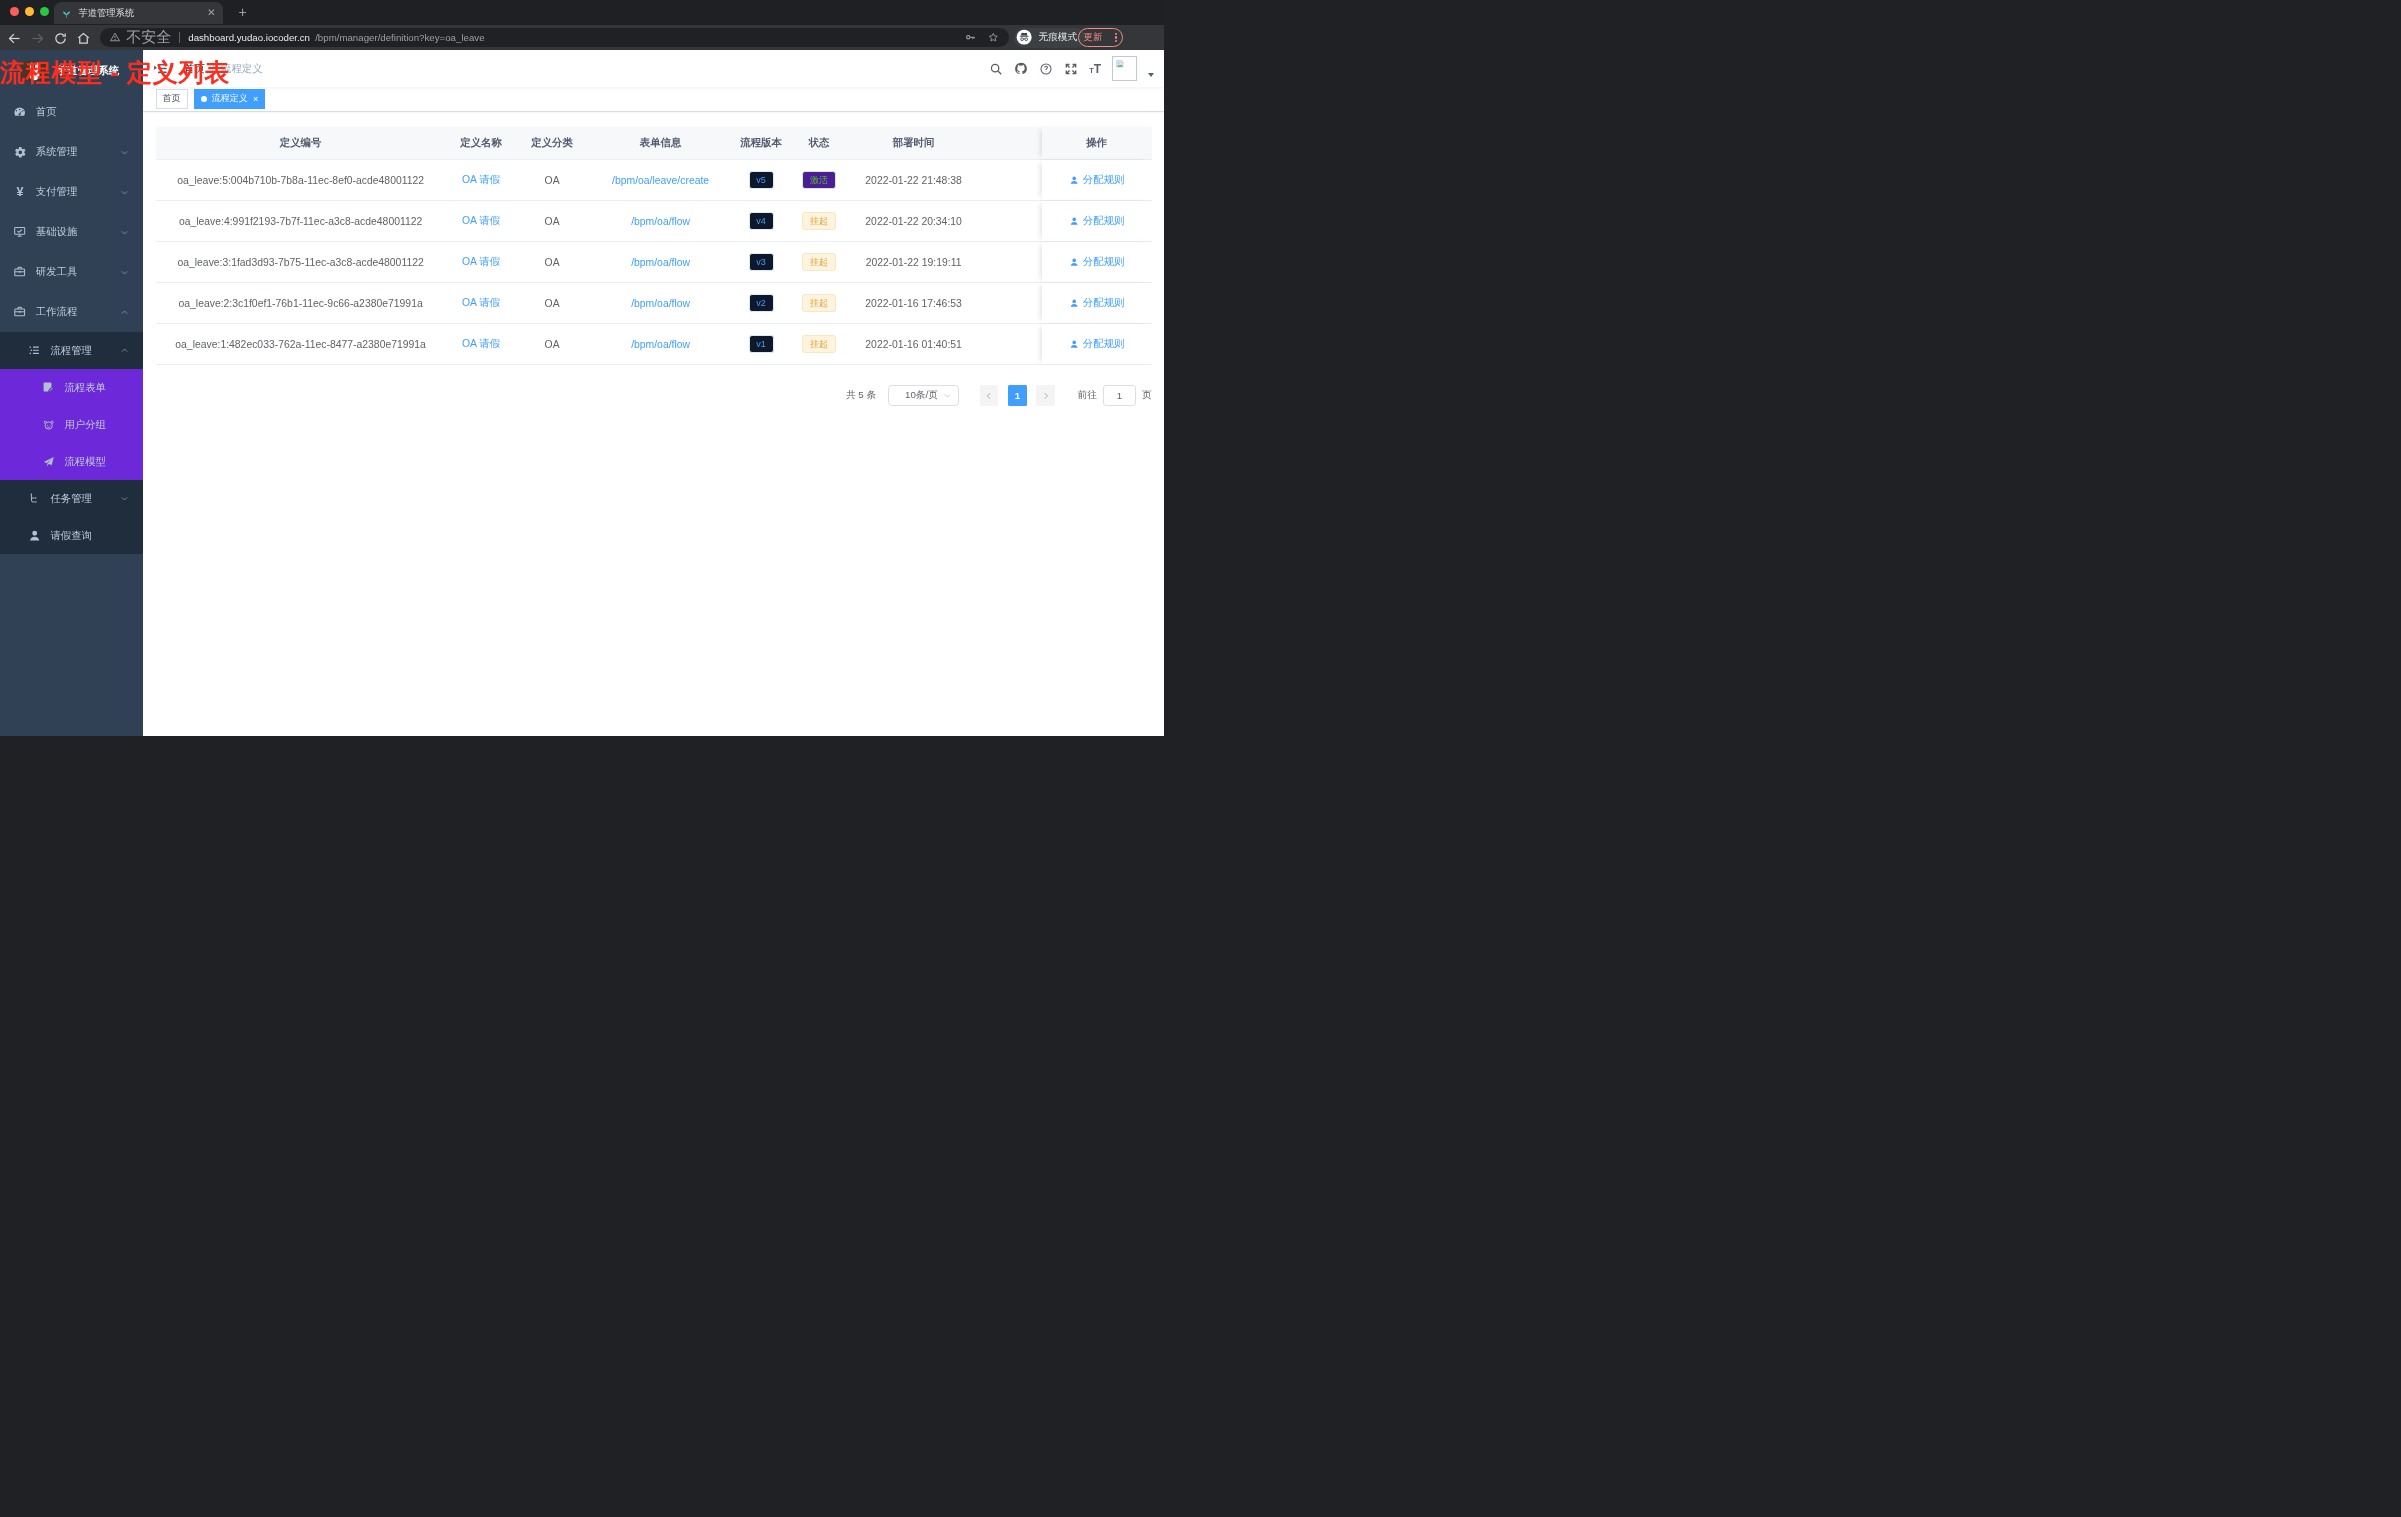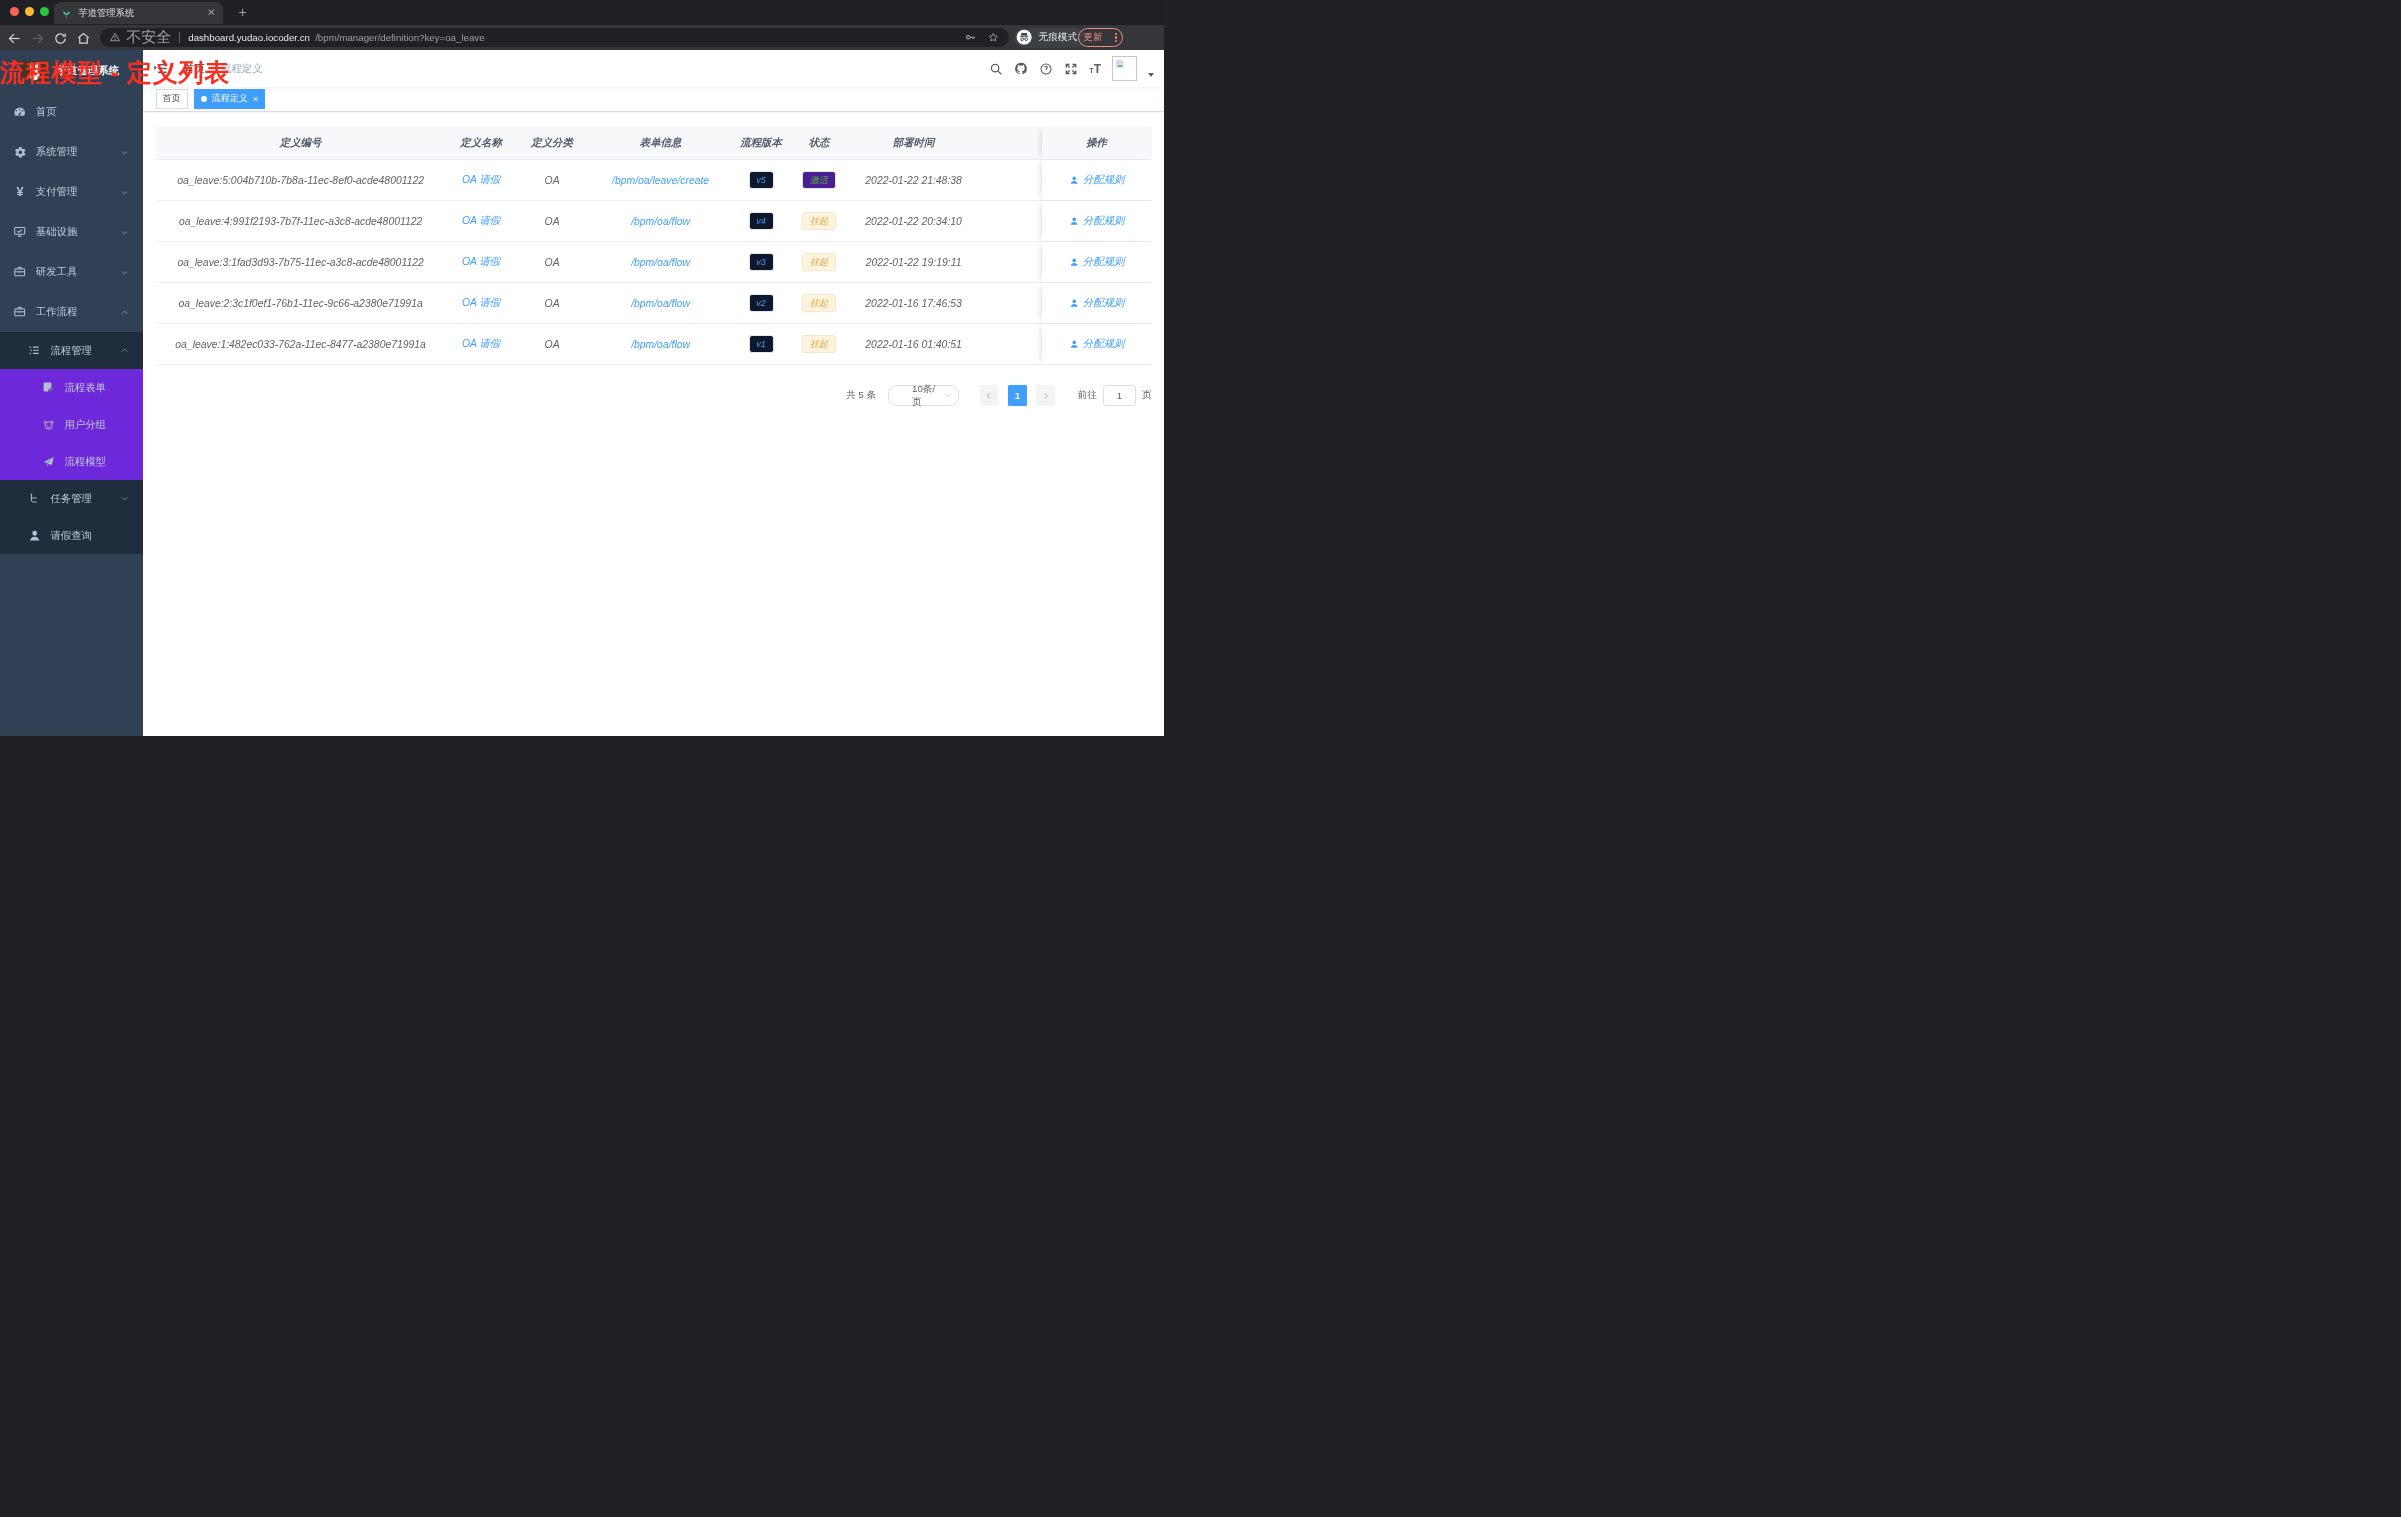--- a/index.html
+++ b/index.html
@@ -78,21 +78,21 @@
   .tag .dot{width:6px;height:6px;border-radius:50%;background:#fff;display:block;}
   .tag .tclose{font-size:9px;margin-left:0.7px;}
 
   .content{padding:15px 12.6px 0 12.6px;}
 
   
   .tbl{width:996px;font-size:10.4px;color:#606266;}
   .thead{display:flex;align-items:stretch;background:#f7f8fa;height:33px;border-bottom:0.7px solid #ebeef5;
     color:#515a6e;font-weight:700;}
   .tr{display:flex;align-items:stretch;height:41px;border-bottom:0.7px solid #ebeef5;background:#fff;}
-  .c{display:flex;align-items:center;justify-content:center;text-align:center;padding:0 3px;font-style:italic;}
+  .c{display:flex;align-items:center;justify-content:center;text-align:center;padding:0 3px;}
   .col-id{width:290px;}
   .col-name{width:71px;}
   .col-cat{width:71px;}
   .col-form{width:146px;}
   .col-ver{width:55px;}
   .col-status{width:61px;}
   .col-time{width:128px;}
   .col-fill{flex:1;}
   .col-op{width:110px;box-shadow:-3.7px 0 6px -3px rgba(0,0,0,.14);position:relative;background:inherit;}
   .thead .col-op{background:#f7f8fa;}
@@ -100,22 +100,22 @@
   .badge{display:inline-block;height:18px;line-height:16.3px;padding:0 6.7px;border-radius:3px;font-size:9px;border:0.7px solid transparent;}
   .badge.ver{background:#0f172a;border-color:#d9ecff;color:#409eff;}
   .badge.success{background:#4c1d95;border-color:#d2f0c4;color:#55c12e;}
   .badge.warning{background:#fdf4df;border-color:#f8e7c0;color:#e2a23c;}
   .op-link{display:inline-flex;align-items:center;gap:3.7px;color:#409eff;font-size:10.4px;cursor:pointer;}
 
   
   .pagination{width:996px;display:flex;align-items:center;justify-content:flex-end;margin-top:20px;
     font-size:9.7px;color:#606266;}
   .pg-total{margin-right:12px;}
-  .pg-select{width:71px;height:21px;border:0.7px solid #dcdfe6;border-radius:9px;display:flex;align-items:center;
-    padding:0 6px 0 23px;gap:4.5px;color:#606266;cursor:pointer;margin-right:16.3px;}
+  .pg-select{width:71px;height:21px;border:0.7px solid #dcdfe6;border-radius:4px;display:flex;align-items:center;
+    padding:0 6px 0 16px;gap:4.5px;color:#606266;cursor:pointer;margin-right:16.3px;}
   .pg-select span{flex:1;}
   .pg-btn{width:18.6px;height:21px;background:#f4f4f5;border-radius:1.5px;display:flex;align-items:center;justify-content:center;
     color:#bfc4cc;margin:0 4.5px;cursor:pointer;}
   .pg-page{width:18.6px;height:21px;background:#409eff;border-radius:1.5px;color:#fff;display:flex;align-items:center;
     justify-content:center;font-weight:700;margin:0 5.2px;cursor:pointer;}
   .pg-goto{margin:0 6px 0 18px;}
   .pg-input{width:33px;height:21px;border:0.7px solid #dcdfe6;border-radius:3px;text-align:center;color:#606266;
     font-size:9.7px;font-family:inherit;}
   .pg-unit{margin-left:6px;}
   svg{display:block;}

